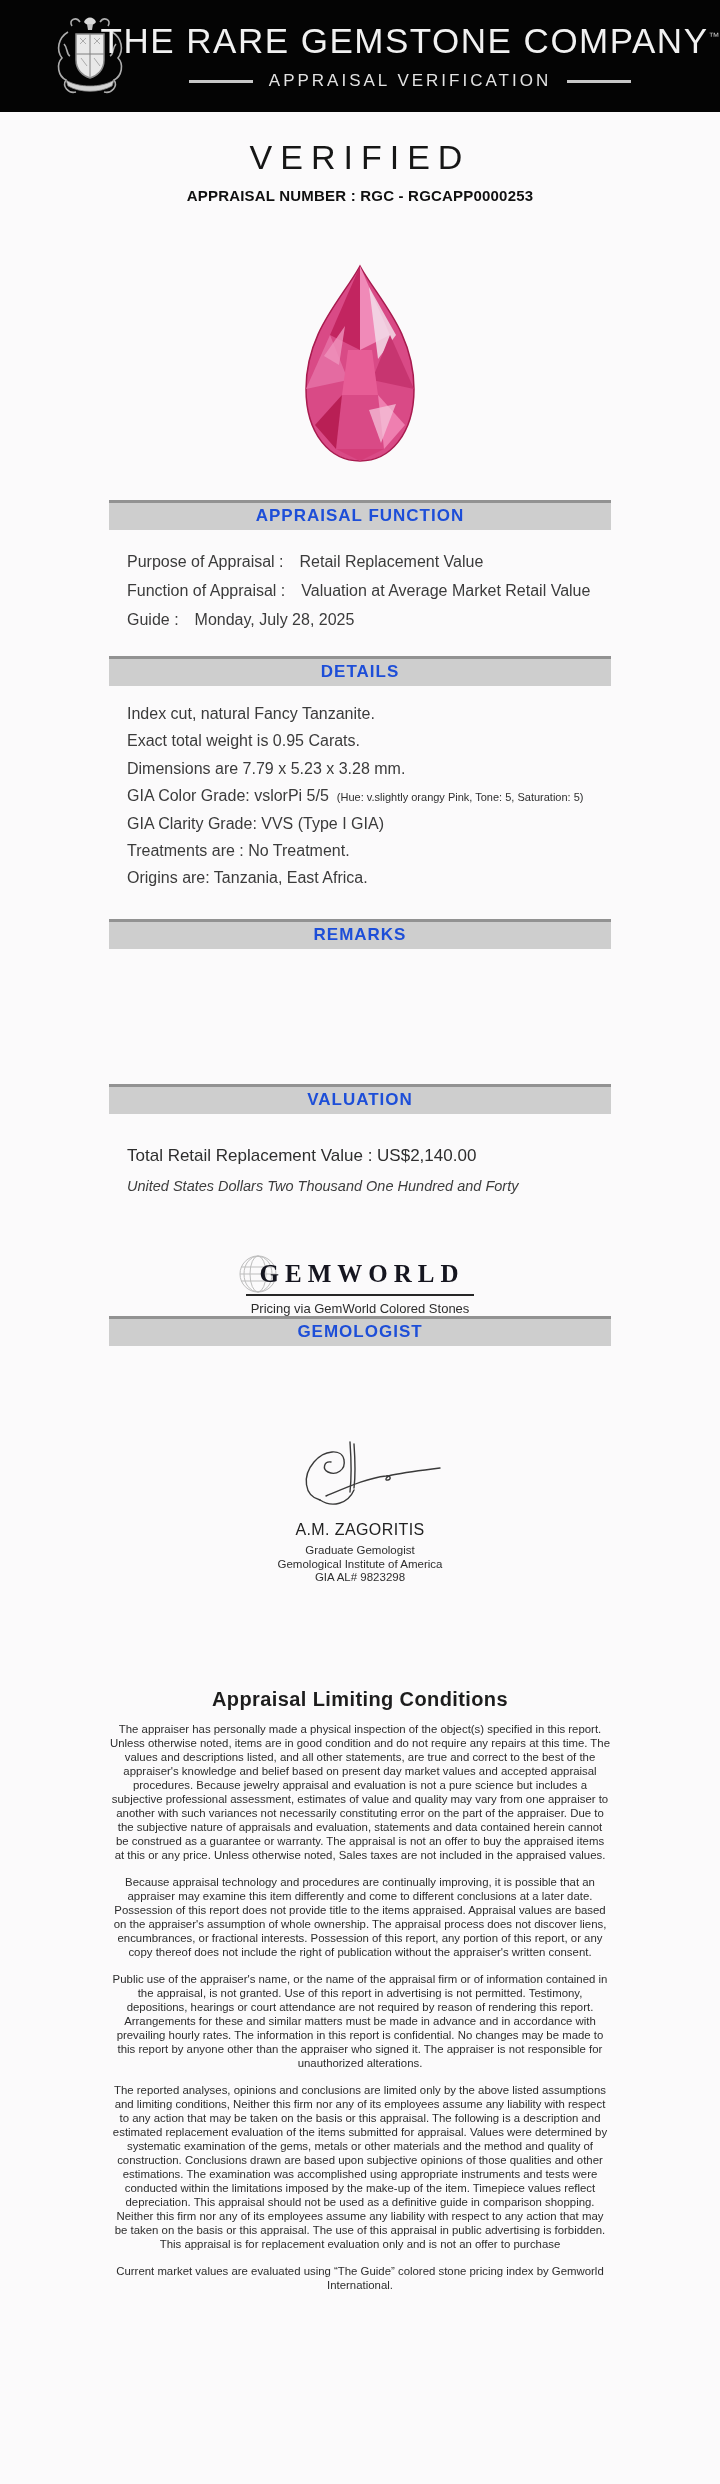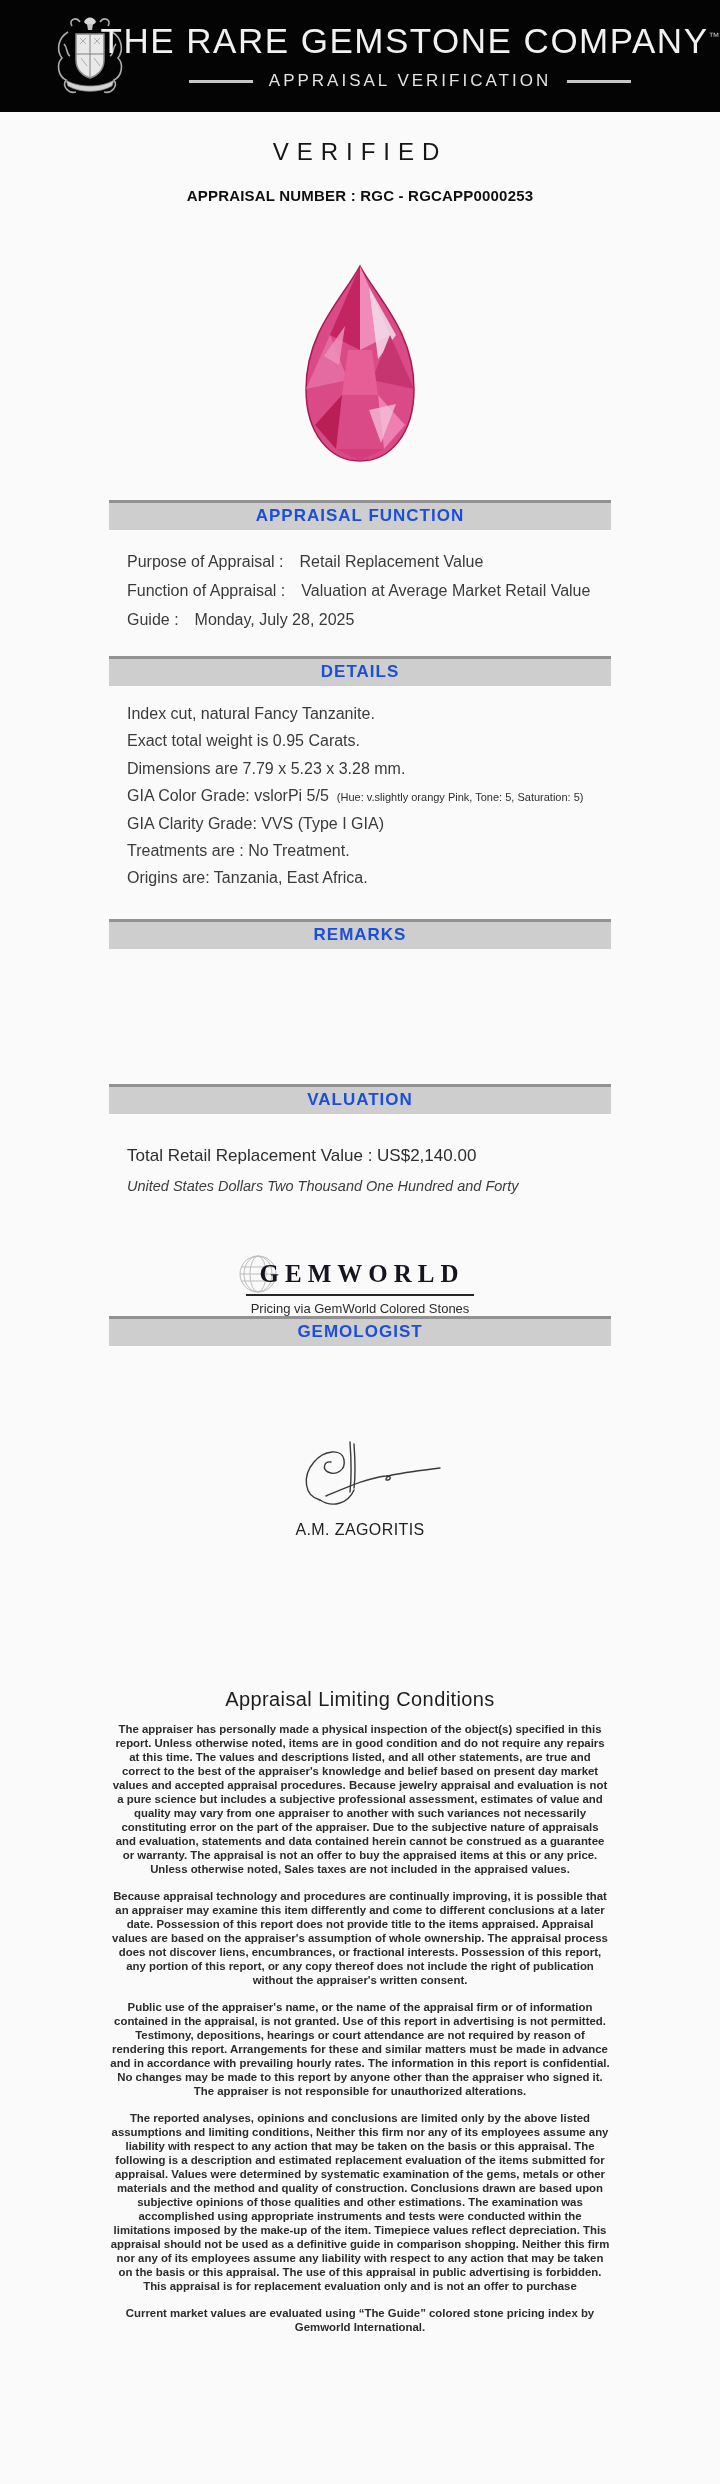--- a/index.html
+++ b/index.html
@@ -37,21 +37,21 @@
     margin-top:10px; display:flex; align-items:center; gap:16px;
   }
   .subtitle-dash{ width:64px; height:3px; background:#c7c7c7; }
   .header-subtitle{
     color:#e3e3e3; font-size:17px; letter-spacing:3px; white-space:nowrap;
   }
 
   
   .verified{
     position:absolute; top:138px; left:0; width:720px; text-align:center;
-    font-size:24px; letter-spacing:8px; color:#161616; font-weight:500;
+    font-size:34px; letter-spacing:8px; color:#161616; font-weight:500;
   }
   .appraisal-number{
     position:absolute; top:187px; left:0; width:720px; text-align:center;
     font-size:15px; font-weight:700; color:#101010; letter-spacing:0.2px;
   }
 
   
   .gem-photo{
     position:absolute; top:260px; left:285px; width:150px; height:210px;
   }
@@ -106,27 +106,27 @@
     font-size:16px; color:#222; letter-spacing:0.4px;
   }
   .credentials{
     position:absolute; top:1544px; left:0; width:720px; text-align:center;
     font-size:11.5px; line-height:13.5px; color:#2e2e2e;
   }
 
   
   .limits-heading{
     position:absolute; top:1688px; left:0; width:720px; text-align:center;
-    font-size:20px; color:#1d1d1d; letter-spacing:0.4px;
+    font-size:20px; color:#1d1d1d; letter-spacing:0.4px;font-weight:bold;
   }
   .limits-body{
     position:absolute; top:1722px; left:110px; width:500px;
     font-size:11.4px; line-height:14px; color:#2c2c2c; text-align:center;
   }
-  .limits-body p{ margin:0 0 13px 0;font-weight:bold; }
+  .limits-body p{ margin:0 0 13px 0; }
 </style>
 </head>
 <body>
 
 <div id="page">
 
   <div class="header">
     <svg class="crest" viewBox="0 0 72 86">
 
       <g stroke="#bfbfbf" stroke-width="1.6" fill="none" opacity="0.9">
@@ -234,20 +234,25 @@
   <svg class="signature" viewBox="0 0 160 80">
     <g stroke="#3a3a3a" stroke-width="1.4" fill="none" stroke-linecap="round">
       <path d="M30,62 C14,58 12,38 24,24 C34,12 52,10 54,22 C56,32 46,38 38,34 C32,31 34,23 41,24"></path>
       <path d="M30,62 C42,70 58,66 64,52"></path>
       <path d="M60,4 C61,18 62,36 60,54"></path>
       <path d="M64,6 C65,20 66,34 64,50"></path>
       <path d="M36,58 C60,48 78,40 96,38 C100,37 102,41 98,42 C94,43 96,38 102,37 C118,34 134,32 150,30"></path>
     </g>
   </svg>
   <div class="gemologist-name">A.M. ZAGORITIS</div>
+  <div class="credentials">
+    <div>Graduate Gemologist</div>
+    <div>Gemological Institute of America</div>
+    <div>GIA AL# 9823298</div>
+  </div>
 
   <div class="limits-heading">Appraisal Limiting Conditions</div>
   <div class="limits-body">
     <p>The appraiser has personally made a physical inspection of the object(s) specified in this report. Unless otherwise noted, items are in good condition and do not require any repairs at this time. The values and descriptions listed, and all other statements, are true and correct to the best of the appraiser's knowledge and belief based on present day market values and accepted appraisal procedures. Because jewelry appraisal and evaluation is not a pure science but includes a subjective professional assessment, estimates of value and quality may vary from one appraiser to another with such variances not necessarily constituting error on the part of the appraiser. Due to the subjective nature of appraisals and evaluation, statements and data contained herein cannot be construed as a guarantee or warranty. The appraisal is not an offer to buy the appraised items at this or any price. Unless otherwise noted, Sales taxes are not included in the appraised values.</p>
     <p>Because appraisal technology and procedures are continually improving, it is possible that an appraiser may examine this item differently and come to different conclusions at a later date. Possession of this report does not provide title to the items appraised. Appraisal values are based on the appraiser's assumption of whole ownership. The appraisal process does not discover liens, encumbrances, or fractional interests. Possession of this report, any portion of this report, or any copy thereof does not include the right of publication without the appraiser's written consent.</p>
     <p>Public use of the appraiser's name, or the name of the appraisal firm or of information contained in the appraisal, is not granted. Use of this report in advertising is not permitted. Testimony, depositions, hearings or court attendance are not required by reason of rendering this report. Arrangements for these and similar matters must be made in advance and in accordance with prevailing hourly rates. The information in this report is confidential. No changes may be made to this report by anyone other than the appraiser who signed it. The appraiser is not responsible for unauthorized alterations.</p>
     <p>The reported analyses, opinions and conclusions are limited only by the above listed assumptions and limiting conditions, Neither this firm nor any of its employees assume any liability with respect to any action that may be taken on the basis or this appraisal. The following is a description and estimated replacement evaluation of the items submitted for appraisal. Values were determined by systematic examination of the gems, metals or other materials and the method and quality of construction. Conclusions drawn are based upon subjective opinions of those qualities and other estimations. The examination was accomplished using appropriate instruments and tests were conducted within the limitations imposed by the make-up of the item. Timepiece values reflect depreciation. This appraisal should not be used as a definitive guide in comparison shopping. Neither this firm nor any of its employees assume any liability with respect to any action that may be taken on the basis or this appraisal. The use of this appraisal in public advertising is forbidden. This appraisal is for replacement evaluation only and is not an offer to purchase</p>
     <p>Current market values are evaluated using “The Guide” colored stone pricing index by Gemworld International.</p>
   </div>
 

